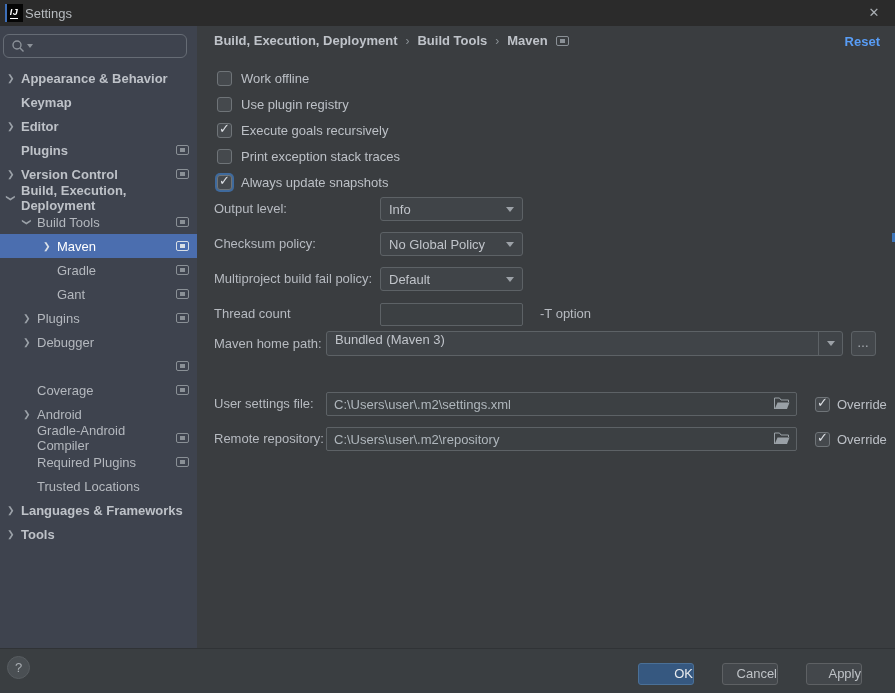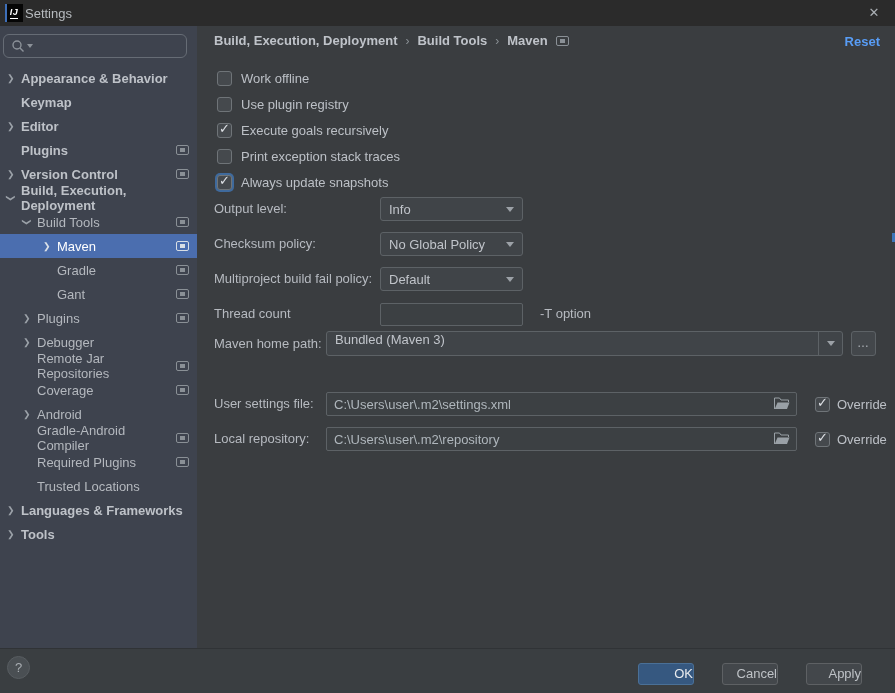--- a/index.html
+++ b/index.html
@@ -163,21 +163,20 @@
           <span class="badge">
             <i></i>
           </span>
         </div>
       <div class="t-row lvl1">
           <span class="chev col"></span>
           <span class="t-label">Debugger</span>
         </div>
       <div class="t-row lvl1">
           <span class="chev"></span>
-          <span class="t-label">Remote Jar Repositories</span>
           <span class="badge">
             <i></i>
           </span>
         </div>
       <div class="t-row lvl1">
           <span class="chev"></span>
           <span class="t-label">Coverage</span>
           <span class="badge">
             <i></i>
           </span>
@@ -290,21 +289,21 @@
       <svg class="folder" width="16" height="13" viewBox="0 0 16 13">
         <path d="M0.5 12 V1 h5 l1.5 2 h7.5 v2" fill="none" stroke="#99A0A6"></path>
         <path d="M3.5 5.5 h12 l-2.5 6.5 H0.7 z" fill="#99A0A6"></path>
       </svg>
     </div>
     <div class="ovr" style="top:366px">
       <span class="cb on"></span>
       <span>Override</span>
     </div>
 
-    <div class="flabel" style="top:401px">Local repository:</div>
+    <div class="flabel" style="top:401px">Remote repository:</div>
     <div class="fwrap" style="top:401px">
       <input class="input" value="C:\Users\user\.m2\repository" style="">
       <svg class="folder" width="16" height="13" viewBox="0 0 16 13">
         <path d="M0.5 12 V1 h5 l1.5 2 h7.5 v2" fill="none" stroke="#99A0A6"></path>
         <path d="M3.5 5.5 h12 l-2.5 6.5 H0.7 z" fill="#99A0A6"></path>
       </svg>
     </div>
     <div class="ovr" style="top:401px">
       <span class="cb on"></span>
       <span>Override</span>

